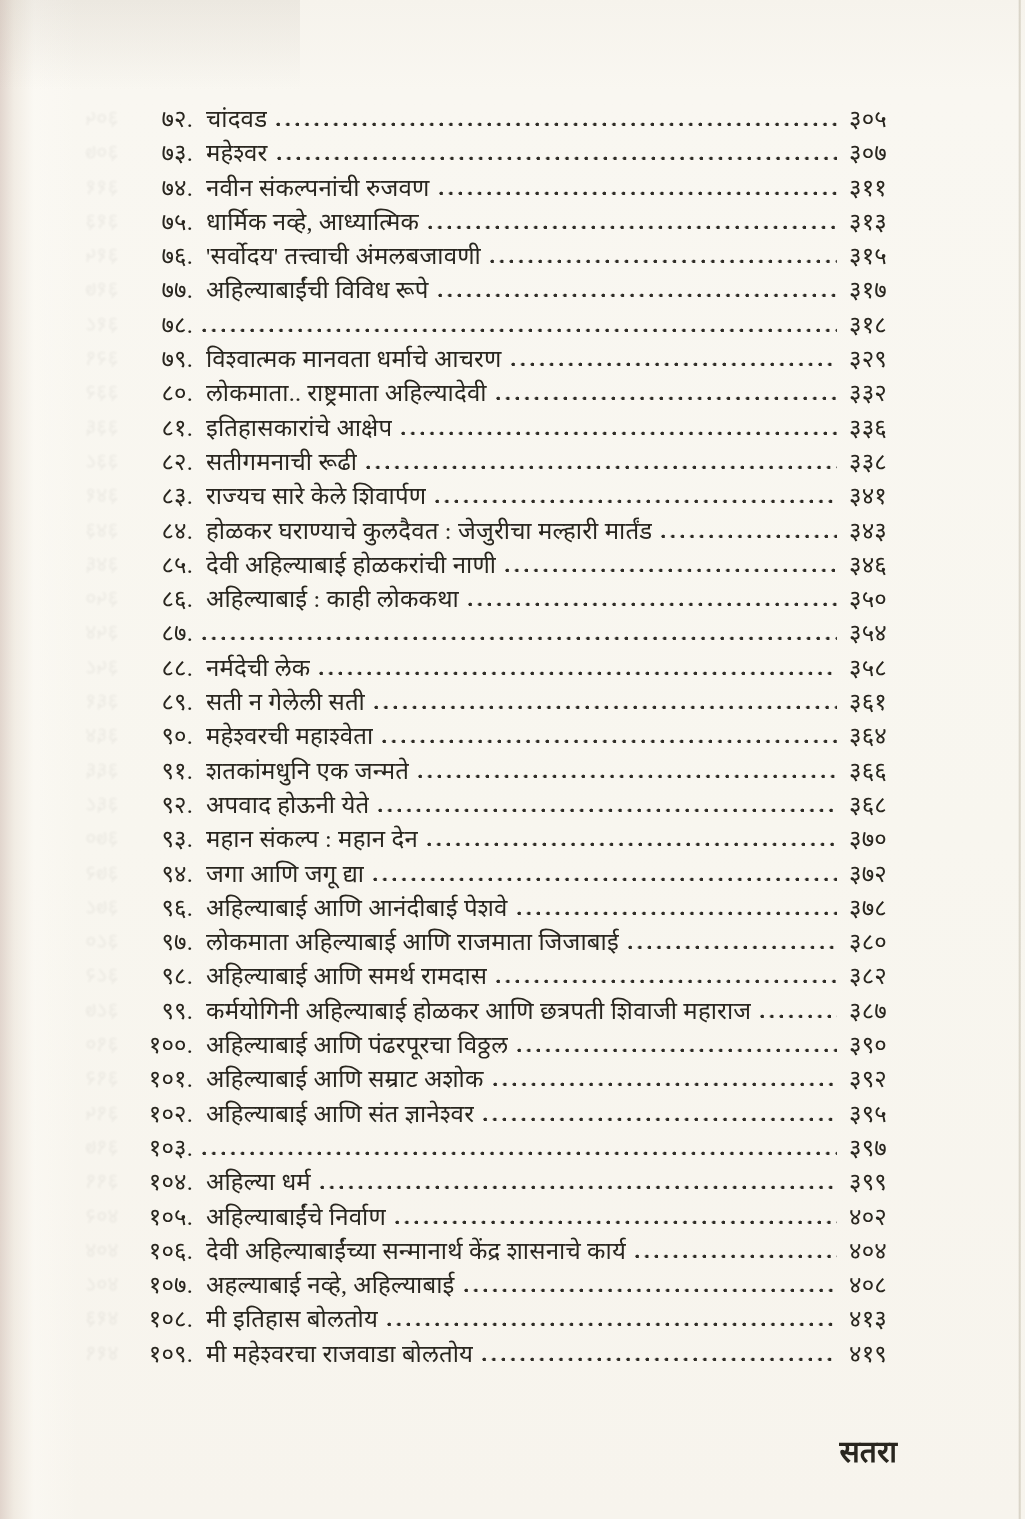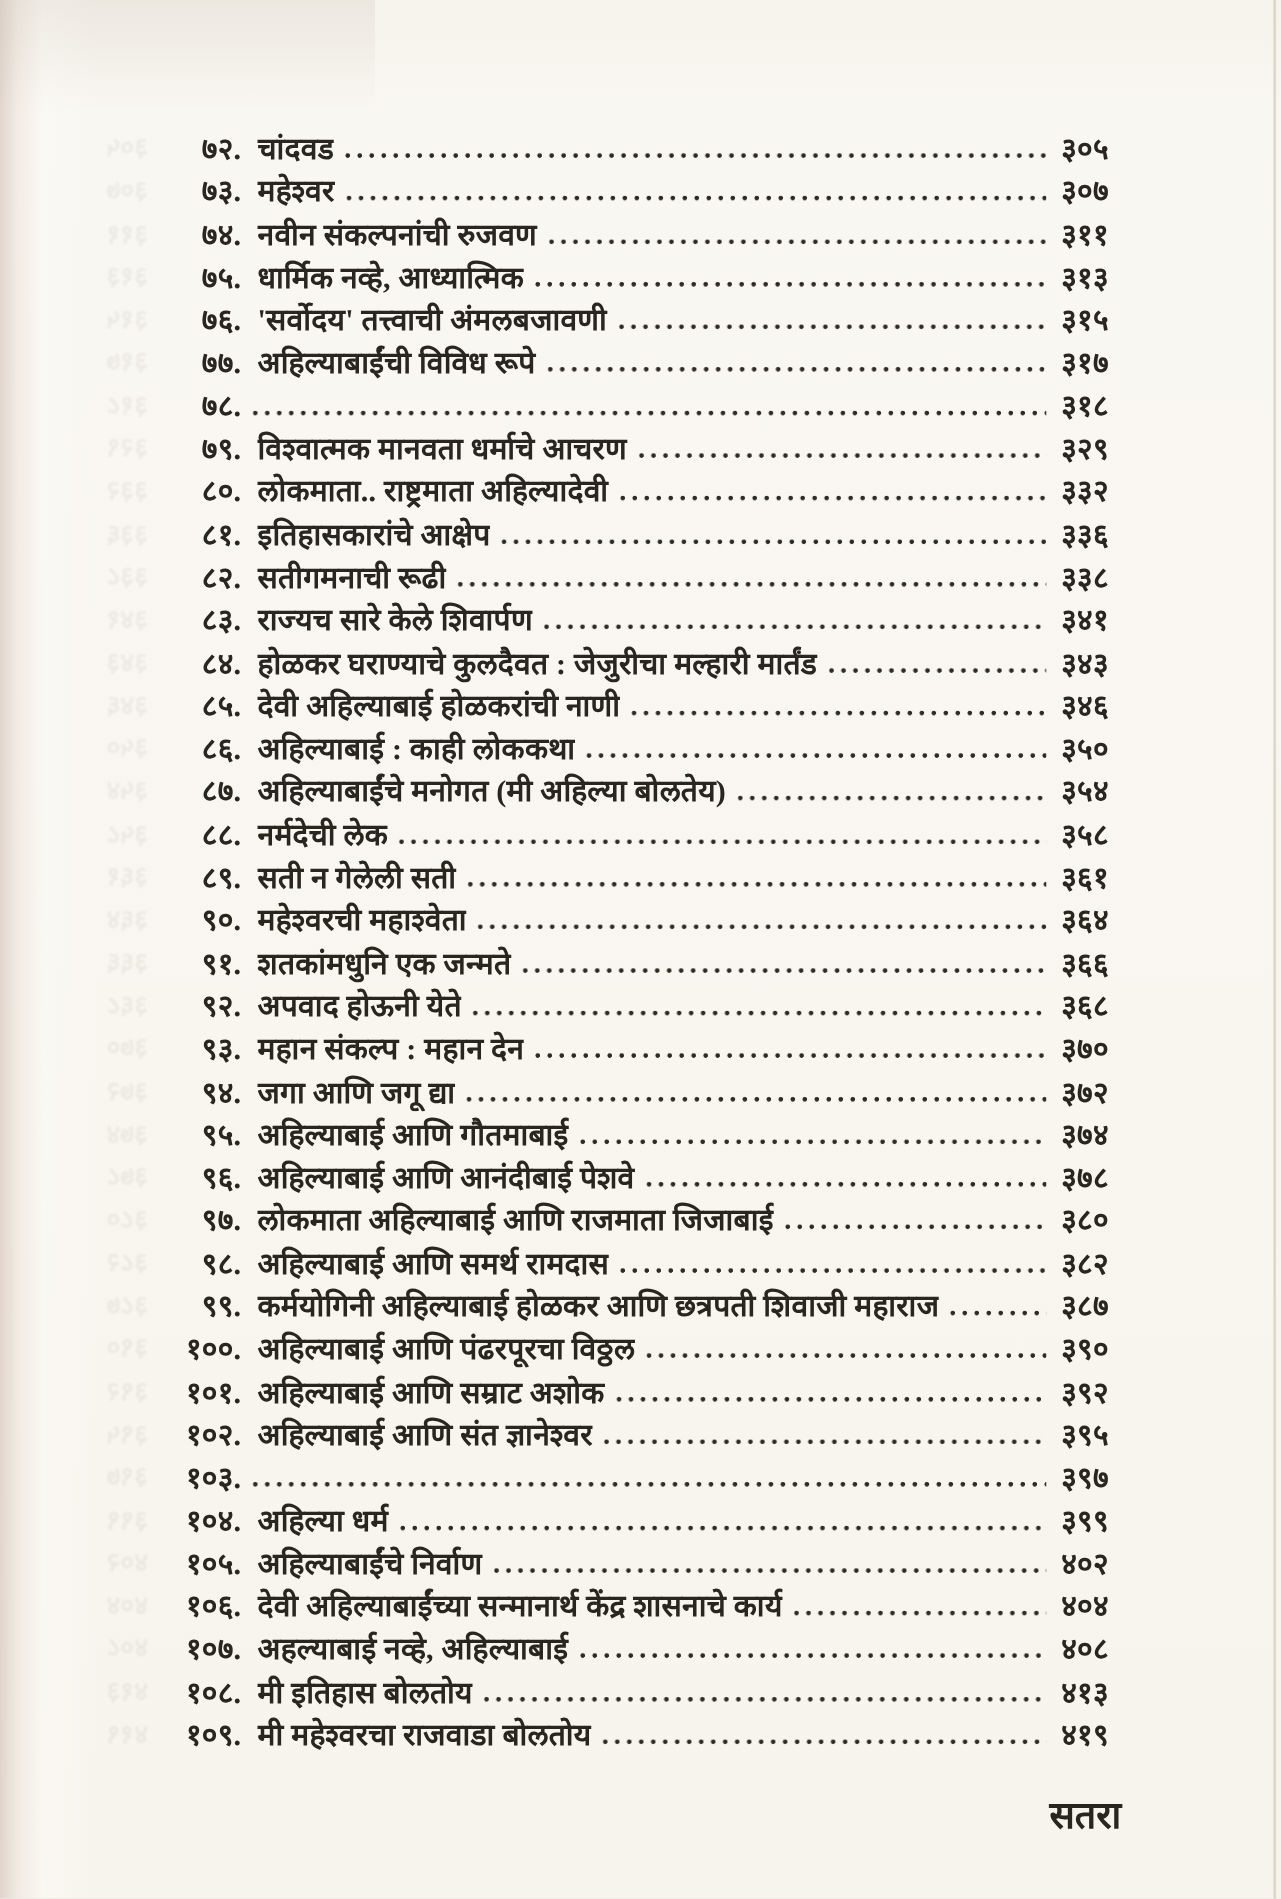--- a/index.html
+++ b/index.html
@@ -51,21 +51,21 @@
     top: 101px;
     left: 137px;
     width: 757px;
   }
   .row {
     position: relative;
     display: flex;
     align-items: baseline;
     height: 34.3px;
     font-size: 24px;
-    font-weight: 700;
+    font-weight: 400;
     letter-spacing: 0.2px;
     white-space: nowrap;
   }
   .ghost {
     position: absolute;
     left: -52px;
     top: 2px;
     font-size: 21px;
     opacity: 0.06;
     filter: blur(1px);
@@ -230,21 +230,20 @@
       <span class="ghost">३५०</span>
       <span class="num">८६.</span>
       <span class="title">अहिल्याबाई : काही लोककथा</span>
       <span class="leader"></span>
       <span class="pnum">३५०</span>
     </div>
 
     <div class="row">
       <span class="ghost">३५४</span>
       <span class="num">८७.</span>
-      <span class="title">अहिल्याबाईंचे मनोगत (मी अहिल्या बोलतेय)</span>
       <span class="leader"></span>
       <span class="pnum">३५४</span>
     </div>
 
     <div class="row">
       <span class="ghost">३५८</span>
       <span class="num">८८.</span>
       <span class="title">नर्मदेची लेक</span>
       <span class="leader"></span>
       <span class="pnum">३५८</span>
@@ -291,27 +290,20 @@
     </div>
 
     <div class="row">
       <span class="ghost">३७२</span>
       <span class="num">९४.</span>
       <span class="title">जगा आणि जगू द्या</span>
       <span class="leader"></span>
       <span class="pnum">३७२</span>
     </div>
 
-    <div class="row">
-      <span class="ghost">३७४</span>
-      <span class="num">९५.</span>
-      <span class="title">अहिल्याबाई आणि गौतमाबाई</span>
-      <span class="leader"></span>
-      <span class="pnum">३७४</span>
-    </div>
 
     <div class="row">
       <span class="ghost">३७८</span>
       <span class="num">९६.</span>
       <span class="title">अहिल्याबाई आणि आनंदीबाई पेशवे</span>
       <span class="leader"></span>
       <span class="pnum">३७८</span>
     </div>
 
     <div class="row">

